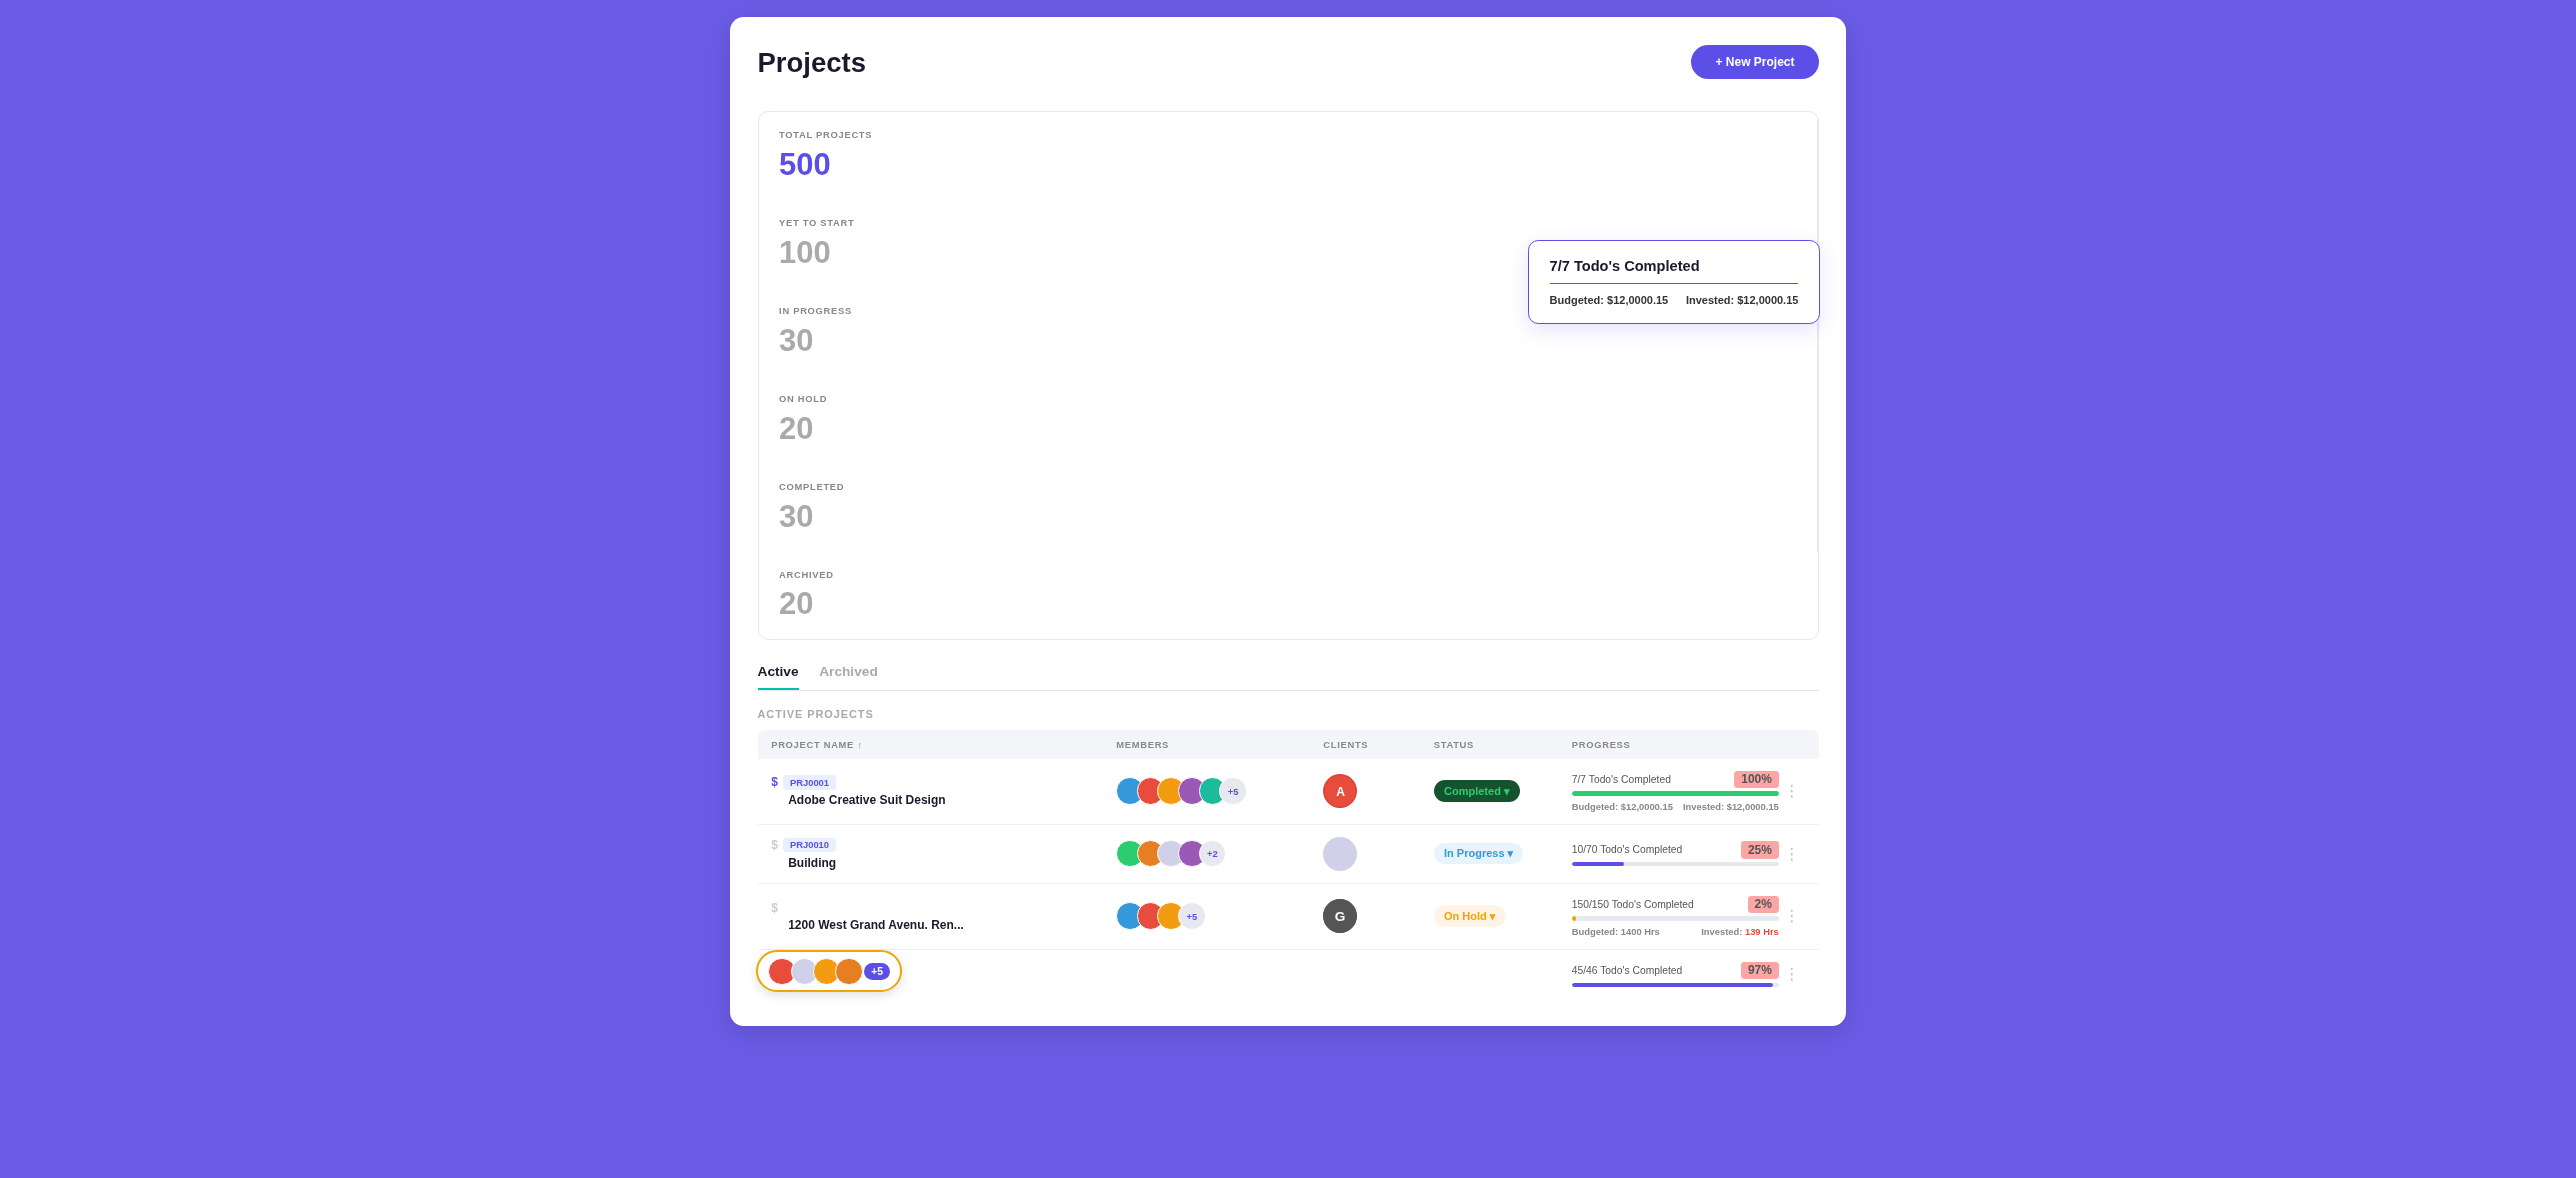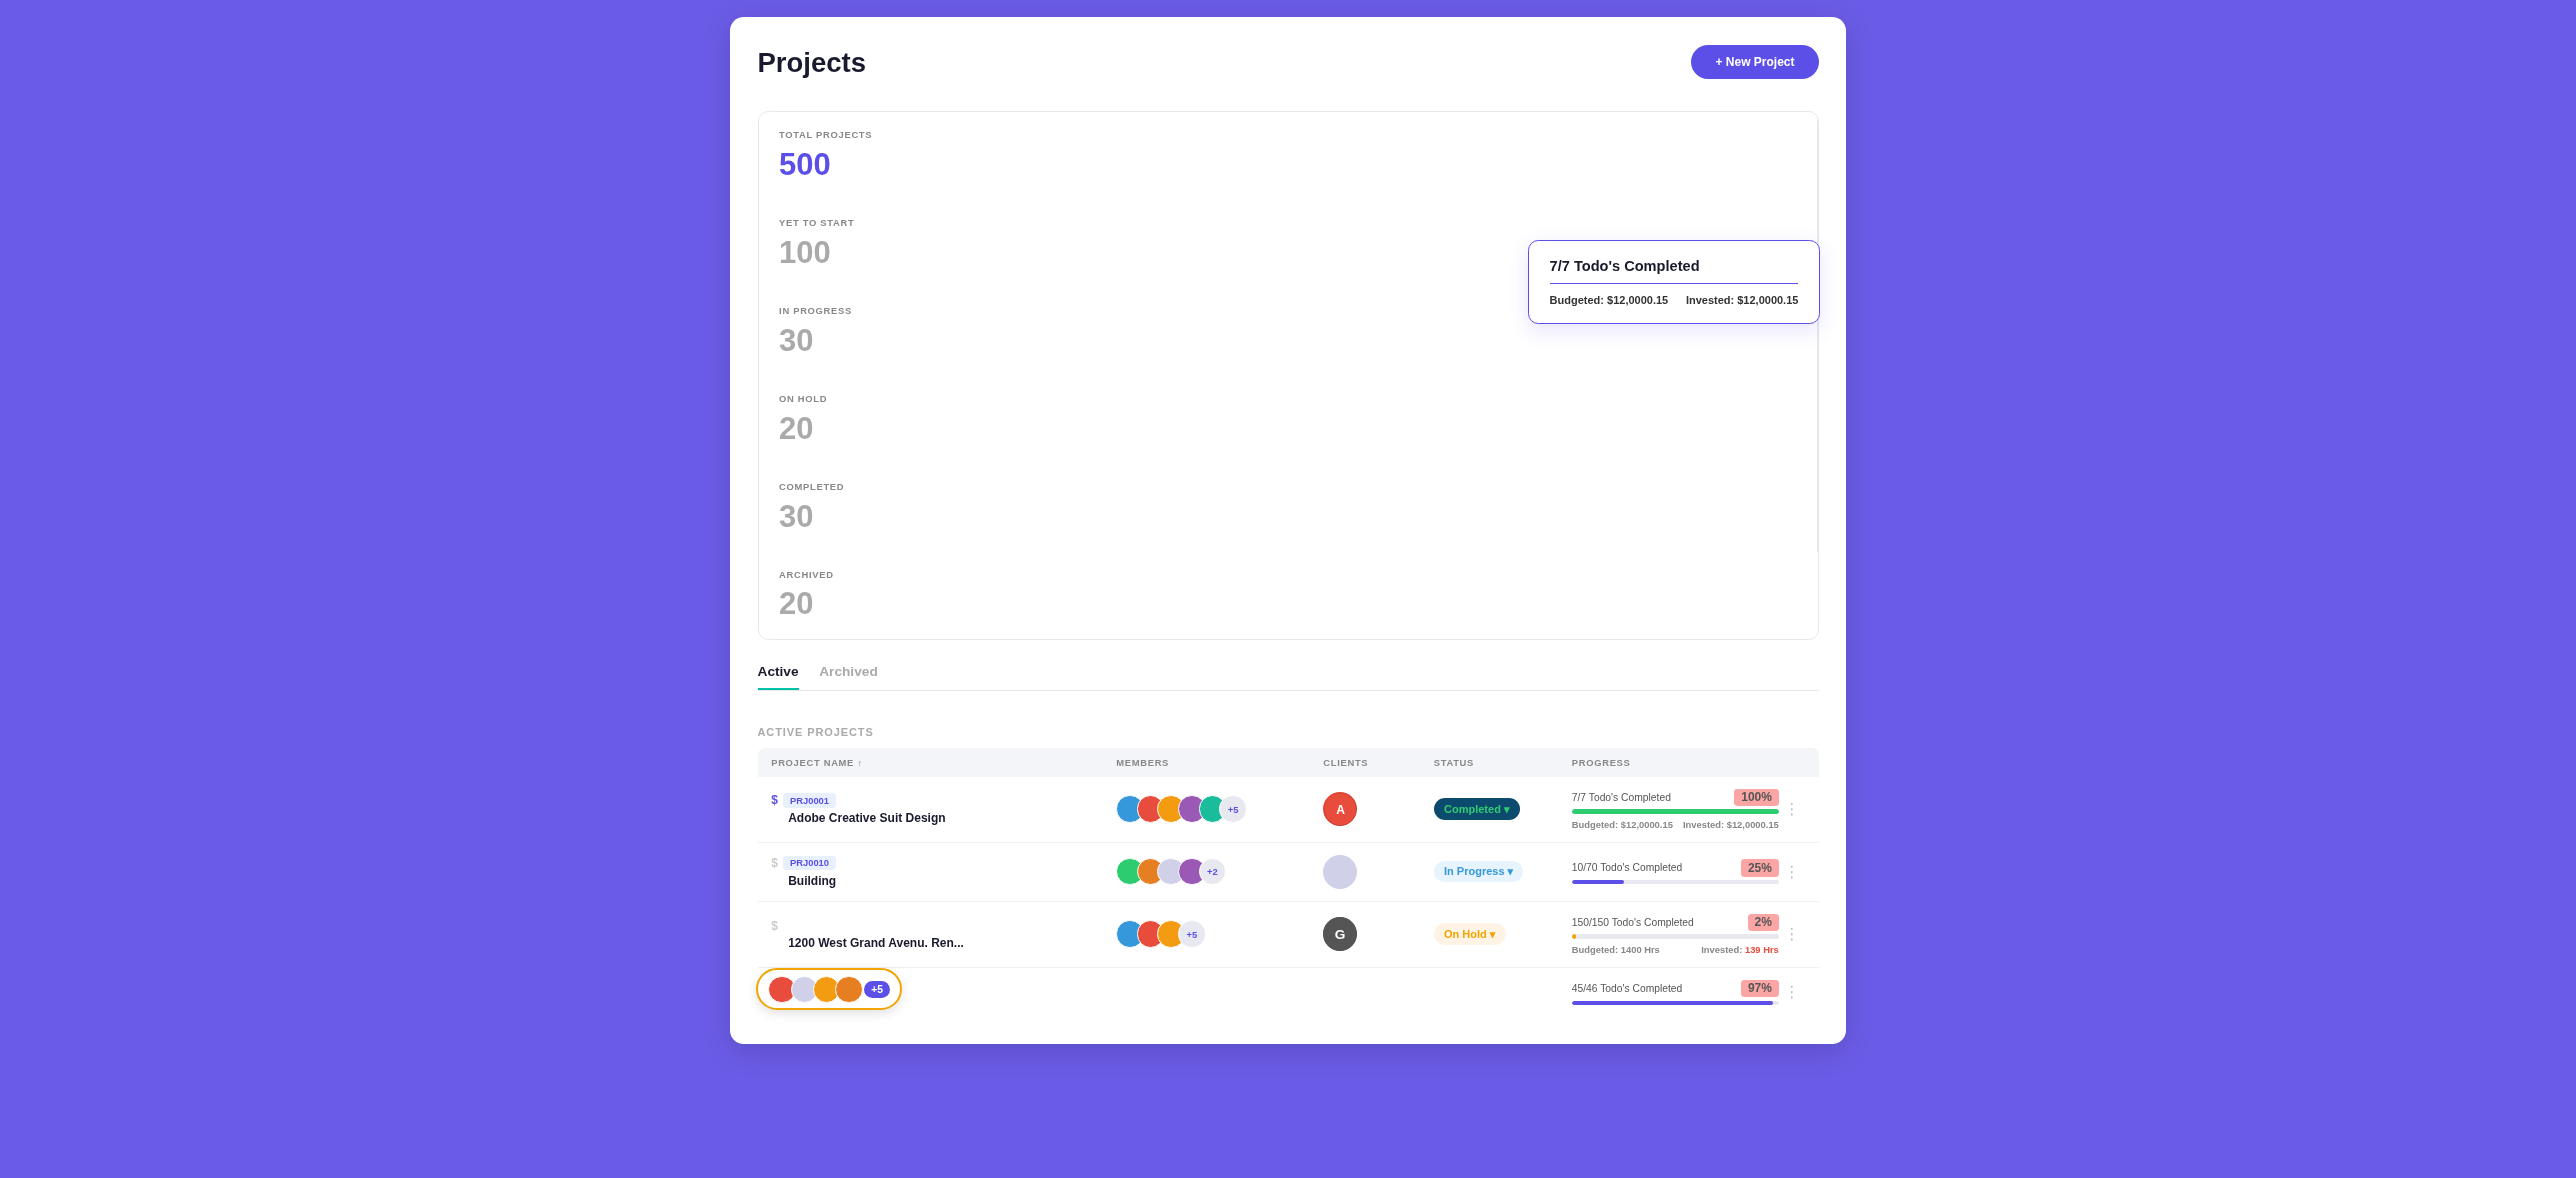--- a/index.html
+++ b/index.html
@@ -74,21 +74,21 @@
       font-size: 31px;
       font-weight: 700;
       color: #aaa;
     }
     .stat-value.total-val { color: #5B4FE8; }
 
     
     .tabs-row {
       display: flex;
       gap: 20.6px;
-      margin-bottom: 35px;
+      margin-bottom: 17px;
       border-bottom: 0.9px solid #e8e8e8;
     }
     .tab {
       font-size: 13.7px;
       font-weight: 600;
       padding-bottom: 8.6px;
       cursor: pointer;
       color: #aaa;
       border-bottom: 2.6px solid transparent;
     }
@@ -203,21 +203,21 @@
     .status-badge {
       display: inline-flex;
       align-items: center;
       gap: 3.4px;
       padding: 4.3px 10.3px;
       border-radius: 17px;
       font-size: 11px;
       font-weight: 600;
       cursor: pointer;
     }
-    .status-completed { background: #0c4a6e; color: #2ecc71; }
+    .status-completed { background: #14532d; color: #2ecc71; }
     .status-inprogress { background: #e8f4fd; color: #3498db; }
     .status-onhold { background: #fff3e6; color: #f0a500; }
 
     
     .progress-cell {
       display: flex;
       flex-direction: column;
       gap: 3.4px;
     }
     .progress-top {

